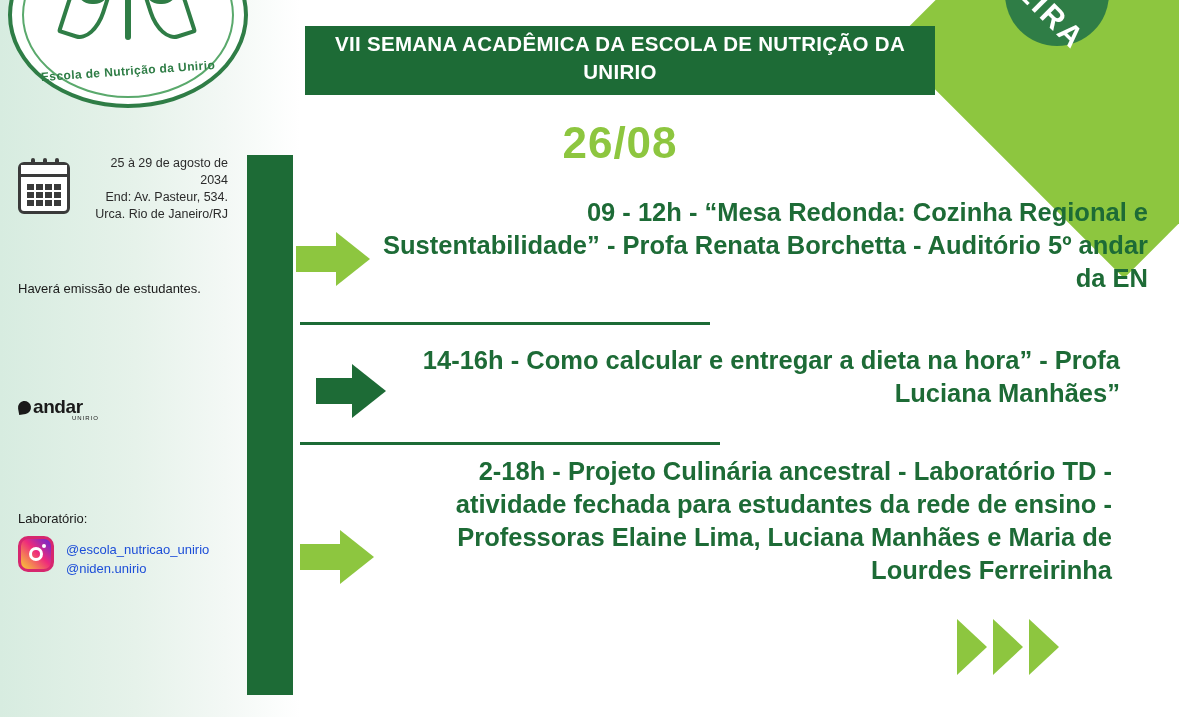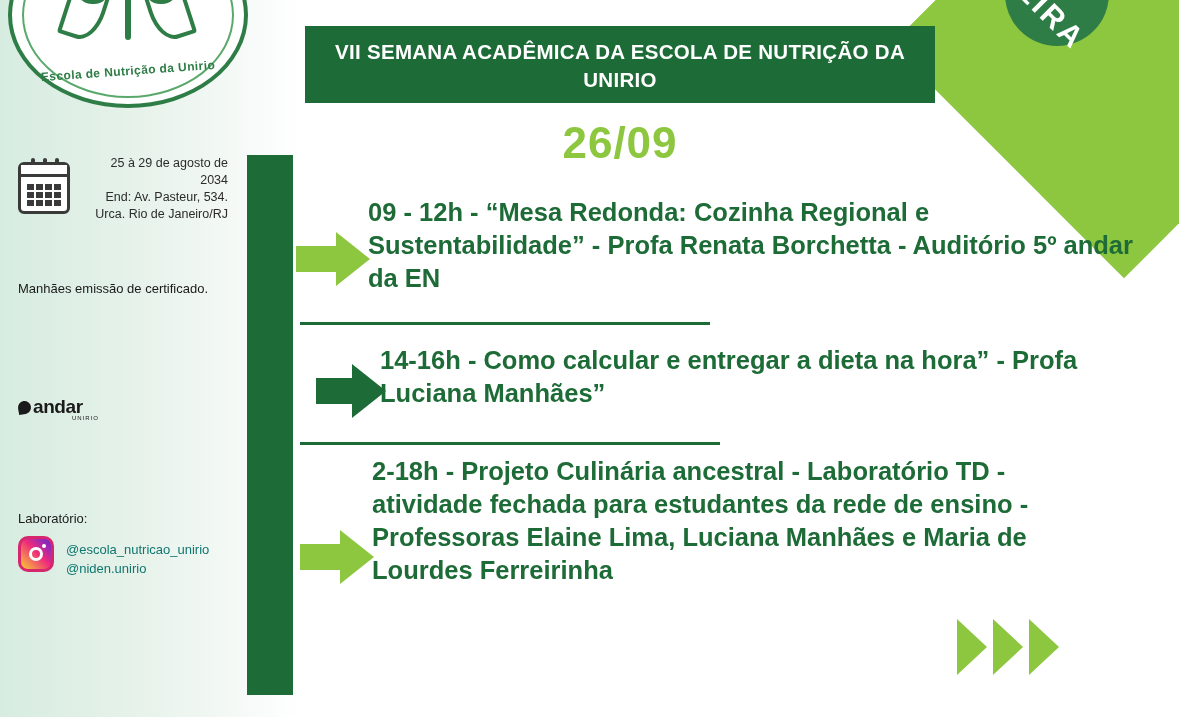--- a/index.html
+++ b/index.html
@@ -123,21 +123,21 @@
   }
 
   
   .title-box {
     position: absolute;
     left: 305px; top: 26px;
     width: 630px;
     background: #1d6b36;
     color: #ffffff;
     text-align: center;
-    padding: 12px 10px 10px;
+    padding: 4px 10px 10px;
     font-size: 20.5px;
     font-weight: bold;
     line-height: 1.35;
     letter-spacing: .3px;
   }
 
   
   .big-date {
     position: absolute;
     left: 430px; top: 118px;
@@ -244,29 +244,29 @@
   }
   .ig-icon .d {
     position: absolute; right: 5px; top: 5px;
     width: 4px; height: 4px; border-radius: 50%; background: #ffffff;
   }
   .handles {
     position: absolute;
     left: 66px; top: 541px;
     font-size: 13px;
     line-height: 1.45;
-    color: #0f766e;
+    color: #1d4ed8;
   }
 
   
   .entry-text {
     position: absolute;
     color: #1d6b36;
     font-weight: bold;
-    text-align: left;
+    text-align: right;
     line-height: 1.3;
   }
   .e1 { left: 368px; top: 196px; width: 780px; font-size: 25.5px; }
   .e2 { left: 380px; top: 336px; width: 740px; font-size: 25.5px; margin-top: 8px; }
   .e3 { left: 372px; top: 455px; width: 740px; font-size: 25.5px; }
 
   .divider {
     position: absolute;
     height: 3px;
     background: #1d6b36;
@@ -333,21 +333,21 @@
     </div>
     <div class="logo-text-bottom">Escola de Nutrição da Unirio</div>
   </div>
 
   <div class="ribbon"></div>
   <div class="ribbon-circle"></div>
   <div class="ribbon-text">FEIRA</div>
 
   <div class="title-box">VII SEMANA ACADÊMICA DA ESCOLA DE NUTRIÇÃO DA UNIRIO</div>
 
-  <div class="big-date">26/09</div>
+  <div class="big-date">26/08</div>
 
   <div class="cal-icon">
     <div class="ring a"></div>
       <div class="ring b"></div>
       <div class="ring c"></div>
     <div class="top"></div>
     <div class="grid">
         <i></i>
         <i></i>
         <i></i>
@@ -363,21 +363,21 @@
       </div>
   </div>
 
   <div class="addr">
     <div>25 à 29 de agosto de</div>
     <div>2034</div>
     <div>End: Av. Pasteur, 534.</div>
     <div>Urca. Rio de Janeiro/RJ</div>
   </div>
 
-  <div class="side-text st-cert">Manhães emissão de certificado.</div>
+  <div class="side-text st-cert">Haverá emissão de estudantes.</div>
 
 
   <div class="niden">
     <span class="dot"></span><span>andar</span>
   </div>
   <div class="niden-sub">UNIRIO</div>
 
   <div class="side-text st-info">Laboratório:</div>
 
   <div class="ig-icon">

